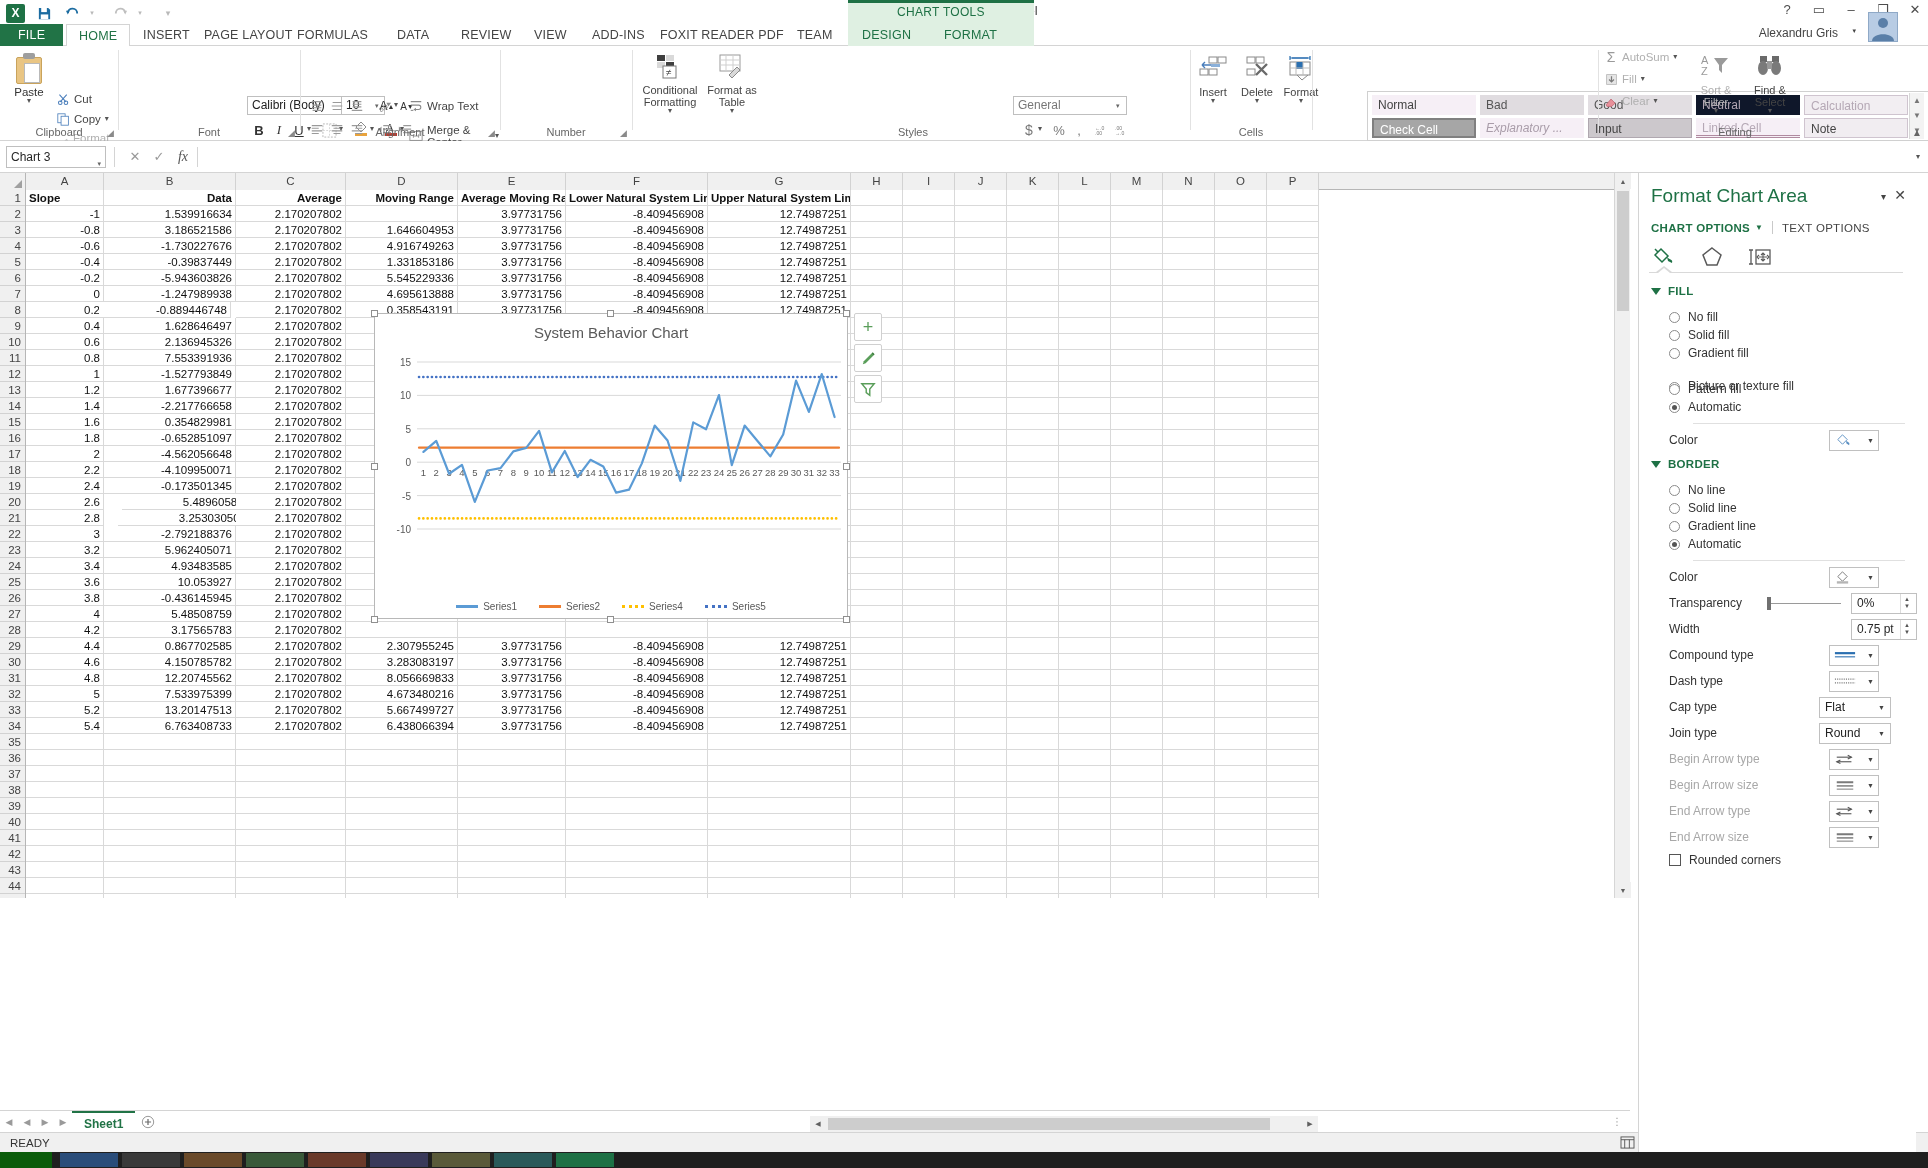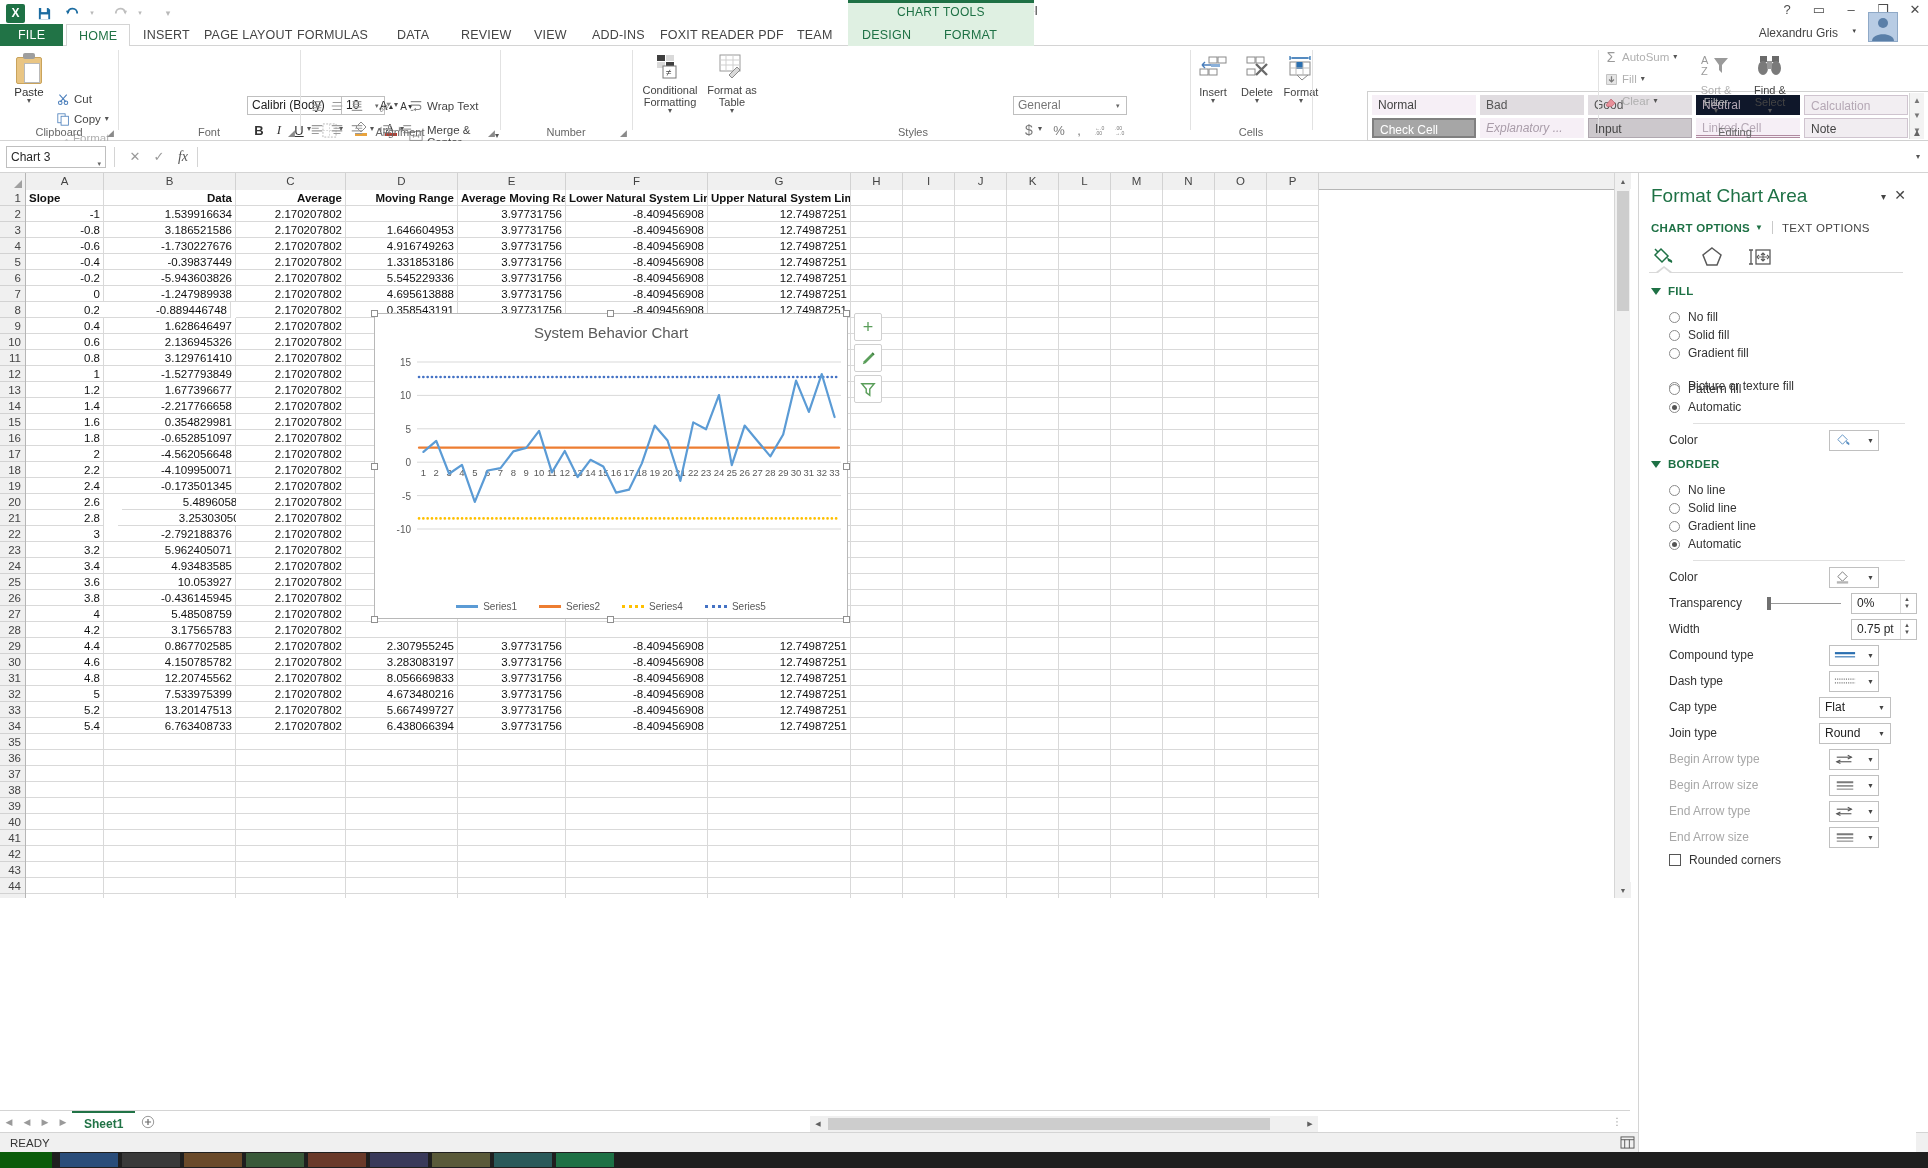--- a/index.html
+++ b/index.html
@@ -897,21 +897,21 @@
           <div class="cell" style="left: 929px; width: 52px;"></div>
           <div class="cell" style="left: 981px; width: 52px;"></div>
           <div class="cell" style="left: 1033px; width: 52px;"></div>
           <div class="cell" style="left: 1085px; width: 52px;"></div>
           <div class="cell" style="left: 1137px; width: 52px;"></div>
           <div class="cell" style="left: 1189px; width: 52px;"></div>
           <div class="cell" style="left: 1241px; width: 52px;"></div>
         </div>
         <div class="crow">
           <div class="cell r" style="left: 0px; width: 78px;">0.8</div>
-          <div class="cell r" style="left: 78px; width: 132px;">3.129761410</div>
+          <div class="cell r" style="left: 78px; width: 132px;">7.553391936</div>
           <div class="cell r" style="left: 210px; width: 110px;">2.170207802</div>
           <div class="cell r" style="left: 320px; width: 112px;"></div>
           <div class="cell r" style="left: 432px; width: 108px;"></div>
           <div class="cell r" style="left: 540px; width: 142px;"></div>
           <div class="cell r" style="left: 682px; width: 143px;"></div>
           <div class="cell" style="left: 825px; width: 52px;"></div>
           <div class="cell" style="left: 877px; width: 52px;"></div>
           <div class="cell" style="left: 929px; width: 52px;"></div>
           <div class="cell" style="left: 981px; width: 52px;"></div>
           <div class="cell" style="left: 1033px; width: 52px;"></div>

